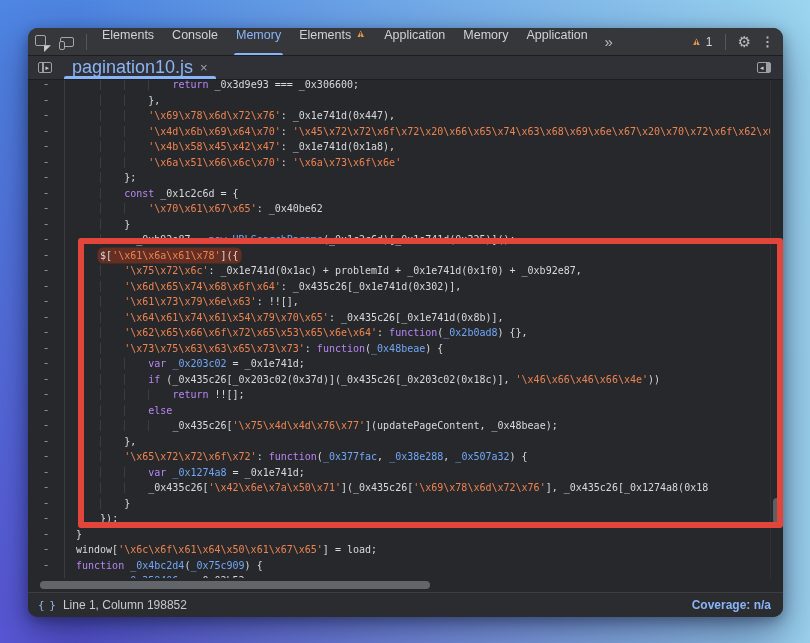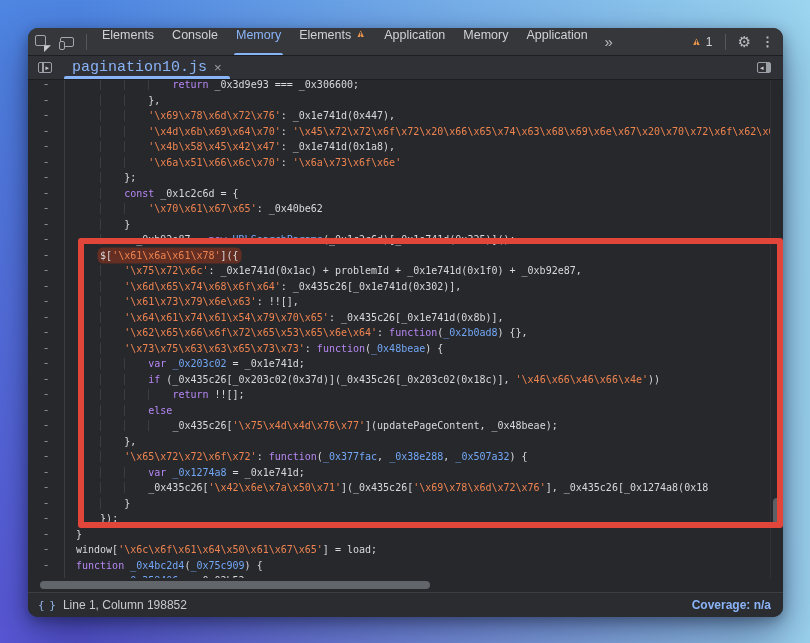--- a/index.html
+++ b/index.html
@@ -46,21 +46,21 @@
   
   .tabrow{position:absolute;left:0;top:28px;right:0;height:24px;background:#303136;
     border-bottom:1px solid #1d1e20;display:flex;align-items:center;}
   .nav-toggle{margin-left:6px;}
   .mini-box{display:block;width:14px;height:11px;border:1.5px solid #9aa0a6;border-radius:2px;position:relative;}
   .mini-box .bar-left{position:absolute;left:3px;top:0;bottom:0;width:1.5px;background:#9aa0a6;}
   .mini-box .bar-right{position:absolute;right:0px;top:0;bottom:0;width:4px;background:#9aa0a6;}
   .mini-glyph-r{position:absolute;right:2px;top:50%;transform:translateY(-50%);font-size:7px;color:#c9ccd0;}
   .mini-glyph-l{position:absolute;left:2px;top:50%;transform:translateY(-50%);font-size:7px;color:#c9ccd0;}
   .filetab{position:relative;display:flex;align-items:center;height:100%;padding:0 10px;margin-left:4px;cursor:pointer;}
-  .ft-name{font-size:15px;color:var(--accent);font-family:Liberation Mono, monospace;}
+  .ft-name{font-size:18px;color:var(--accent);}
   .ft-close{font-size:13px;color:#9aa0a6;margin-left:7px;cursor:pointer;}
   .ft-underline{position:absolute;left:2px;right:2px;bottom:0;height:3px;background:var(--accent);border-radius:2px 2px 0 0;}
   .flex-fill{flex:1;}
   .side-toggle{margin-right:8px;}
   
   .code-area{position:absolute;left:0;top:52px;right:0;height:512px;background:#27282c;overflow:hidden;}
   .code-scroll{position:absolute;left:0;right:13px;top:0;bottom:14px;overflow:hidden;}
   .gutter{position:absolute;left:0;top:-3px;width:36px;font-family:"DejaVu Sans Mono",monospace;
     font-size:12px;line-height:15.5px;color:#888d92;text-align:center;}
   .gutter-border{position:absolute;left:36px;top:0;bottom:-14px;width:0;border-left:1px solid #3a3c40;}

